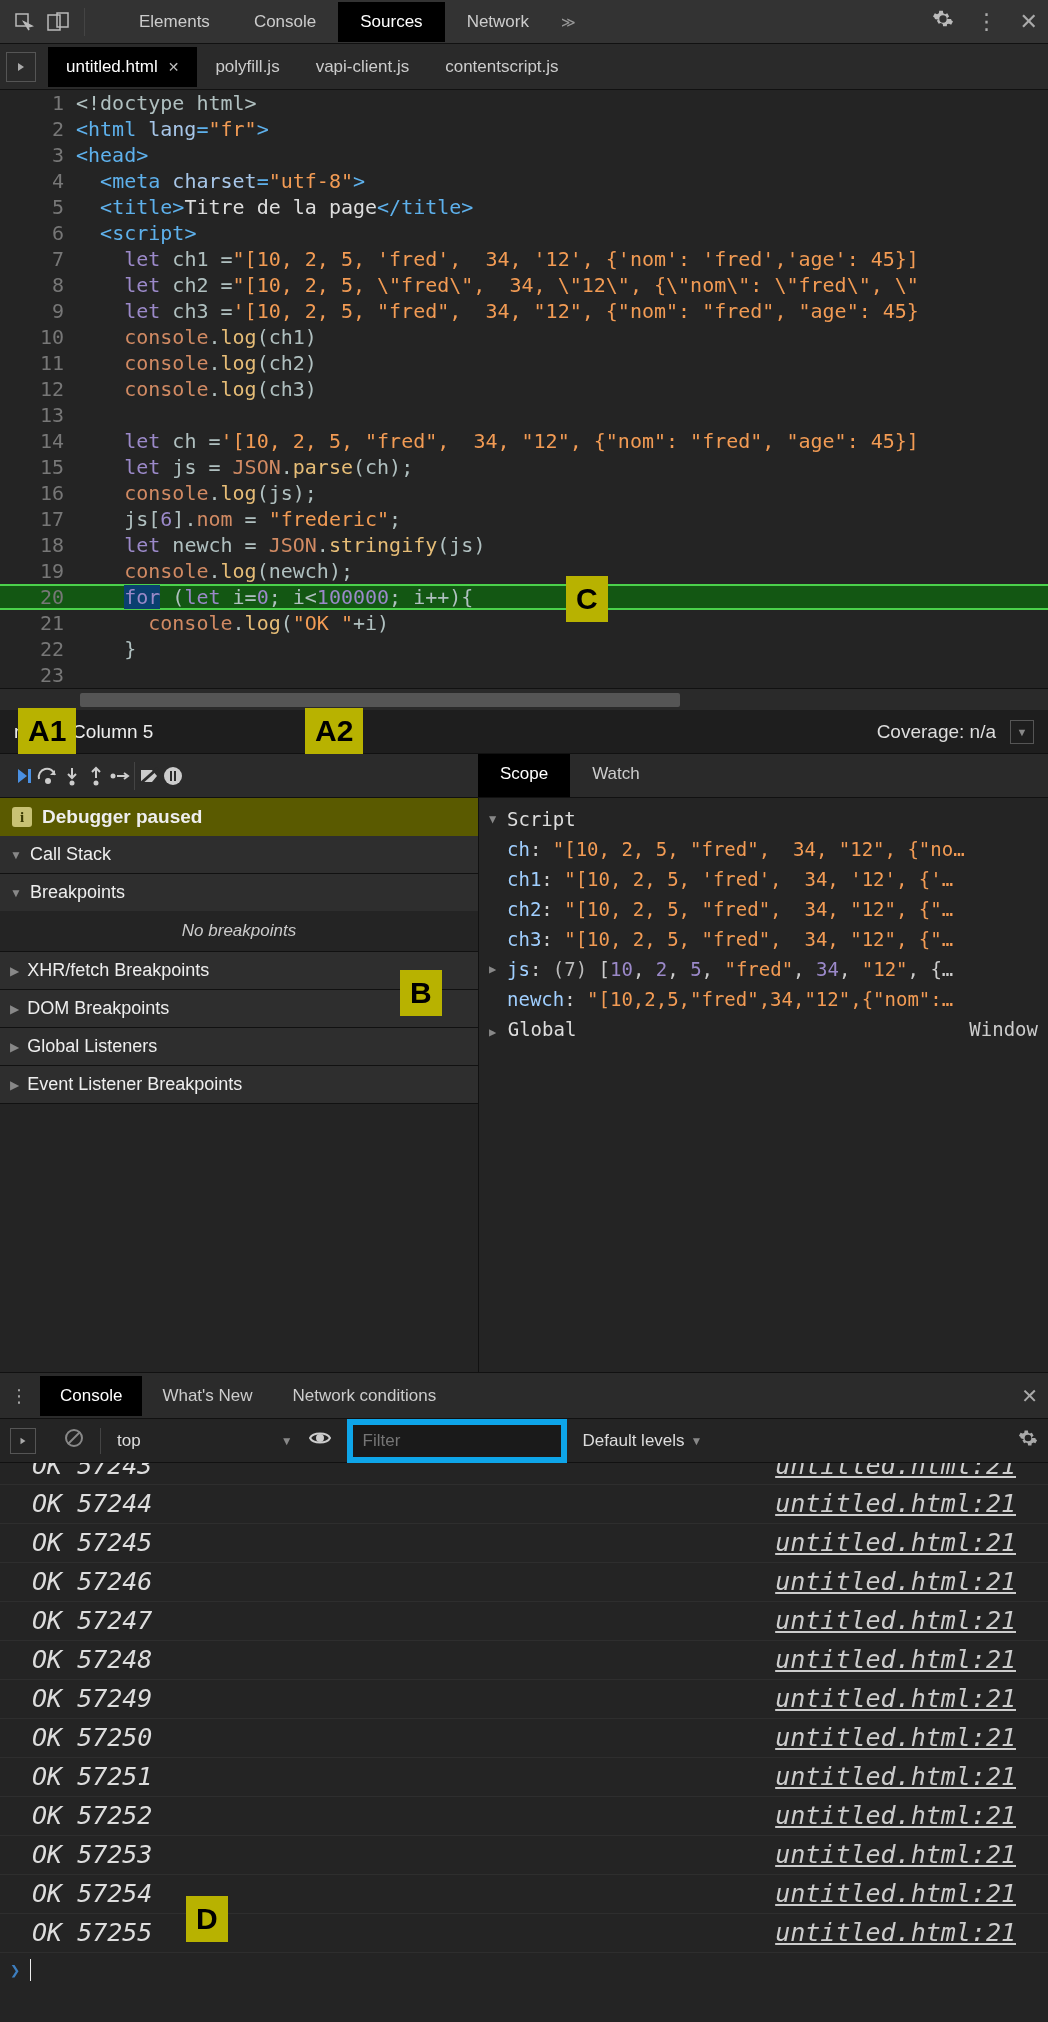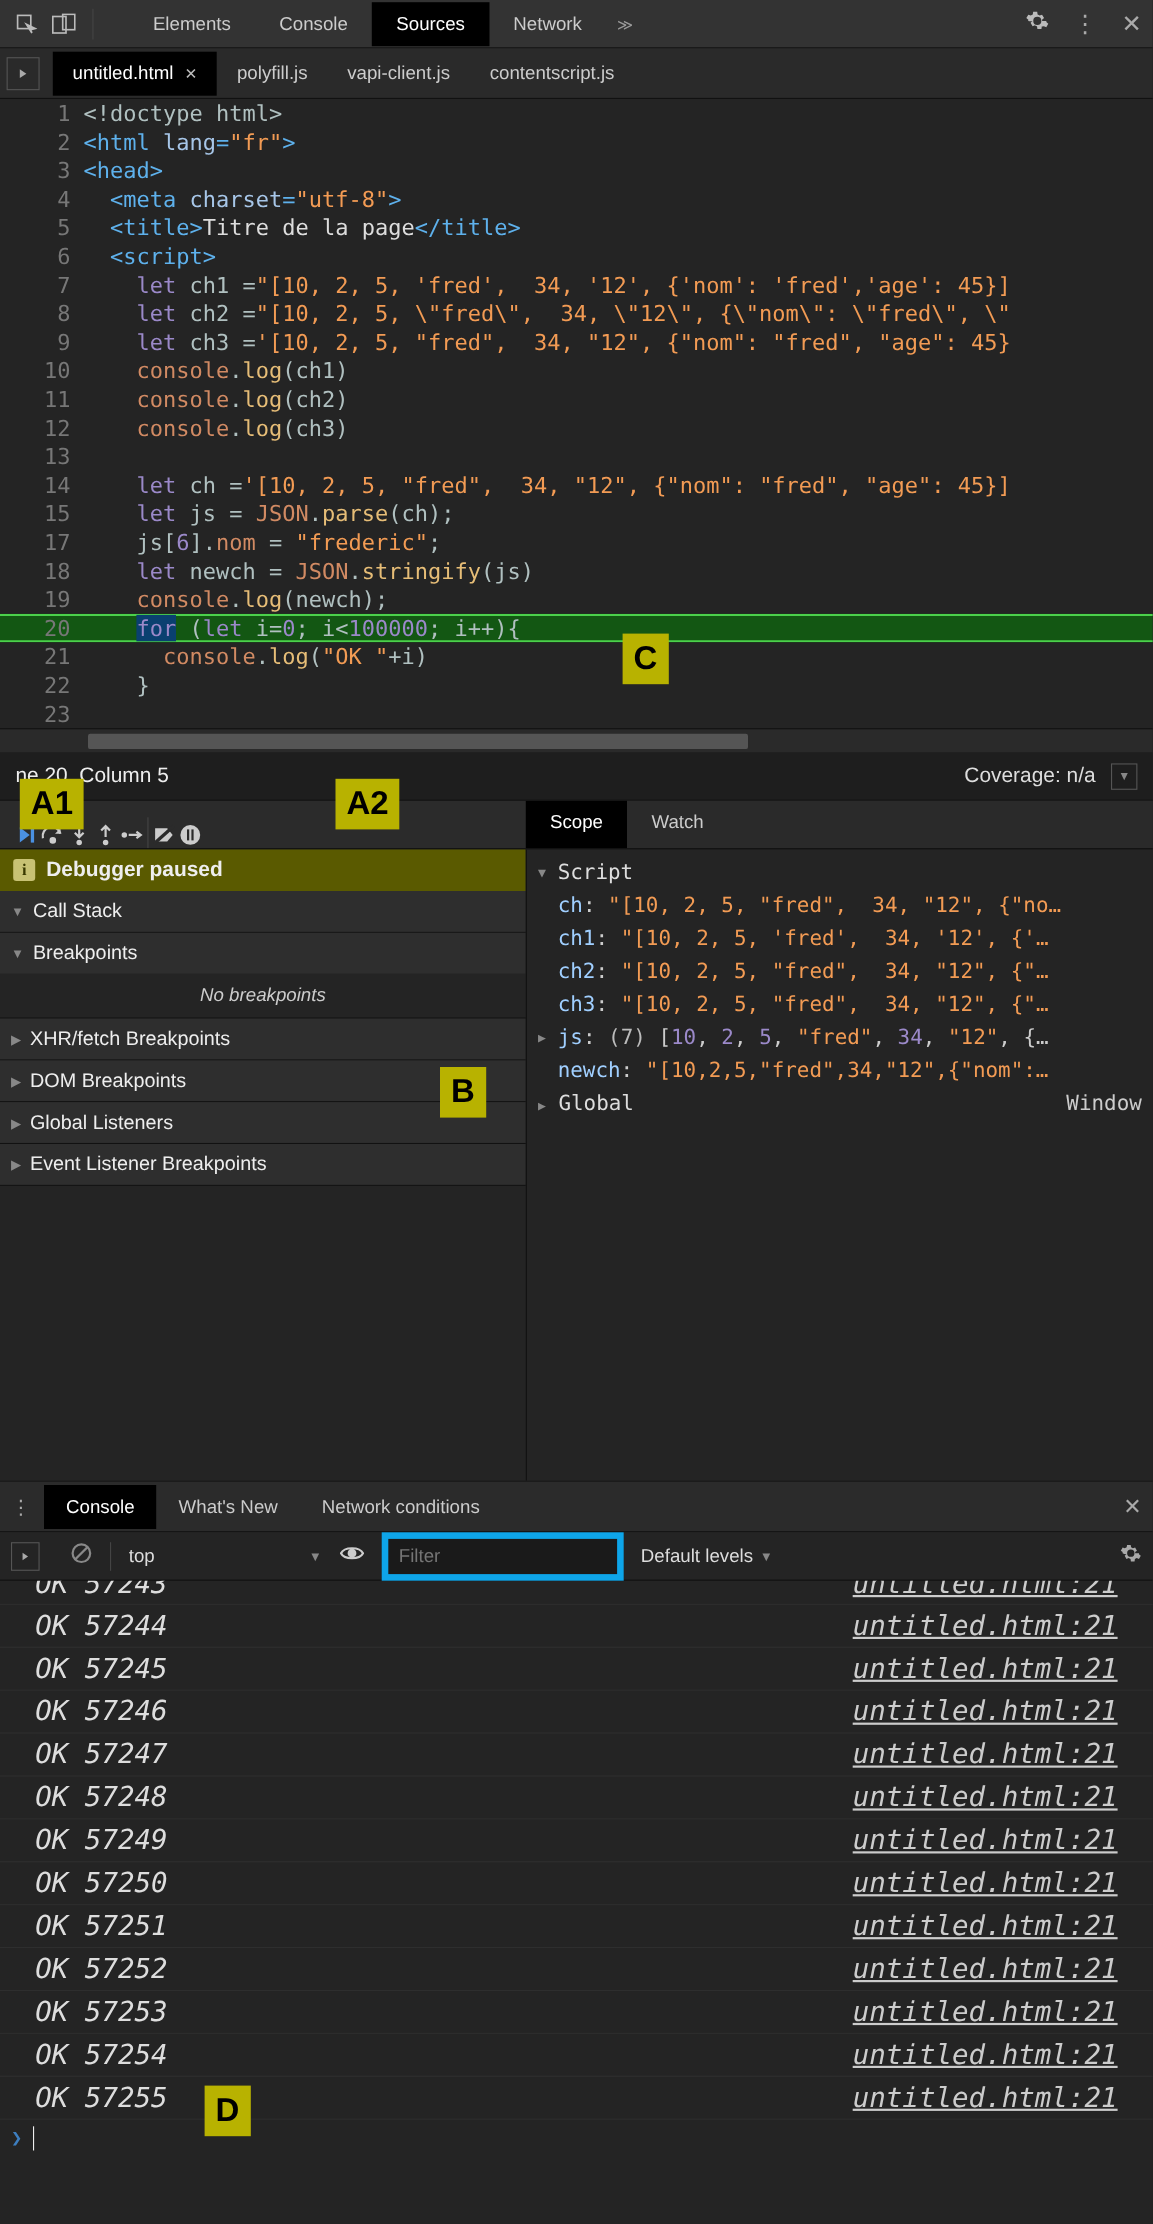--- a/index.html
+++ b/index.html
@@ -48,21 +48,21 @@
   .t-white{color:#ddd;}
   .t-plain{color:#b0c0c0;}
   .hscroll{height:22px;background:#2a2a2a;border-top:1px solid #111;position:relative;}
   .hscroll-thumb{position:absolute;left:80px;top:4px;height:14px;width:600px;background:#555;border-radius:2px;}
   
   .status-row{height:44px;background:#1e1e1e;display:flex;align-items:center;padding:0 14px;border-bottom:1px solid #111;position:relative;}
   .status-row .left{flex:1;color:#eee;font-size:19px;}
   .status-row .right{color:#ddd;font-size:19px;display:flex;align-items:center;gap:14px;margin-left:15px;}
   .coverage-dd{width:24px;height:24px;border:1px solid #555;display:flex;align-items:center;justify-content:center;font-size:11px;color:#888;}
   
-  .debug-row{height:44px;background:#2b2b2b;display:flex;align-items:flex-end;padding:0 12px;border-bottom:1px solid #111;}
+  .debug-row{height:44px;background:#2b2b2b;display:flex;align-items:center;padding:0 12px;border-bottom:1px solid #111;}
   .dbg-icon{width:24px;height:24px;color:#ccc;display:flex;align-items:center;justify-content:center;}
   .dbg-icon.resume{color:#4a90e2;font-size:18px;}
   .dbg-sep{width:1px;height:28px;background:#444;margin:0 2px;}
   
   .debug-area{display:flex;height:575px;border-bottom:1px solid #111;}
   .debug-left{width:478px;background:#242424;display:flex;flex-direction:column;}
   .debug-right{flex:1;background:#242424;display:flex;flex-direction:column;border-left:1px solid #111;}
   .warn-bar{background:#5a5a00;color:#eee;padding:8px 12px;display:flex;align-items:center;gap:10px;font-size:19px;font-weight:600;}
   .warn-bar .info{width:20px;height:20px;border-radius:3px;background:#c8c274;color:#393900;display:flex;align-items:center;justify-content:center;font-weight:900;font-family:serif;font-size:15px;}
   .sect{border-bottom:1px solid #111;}
@@ -223,20 +223,24 @@
     </div>
     <div class="editor-line">
       <div class="gutter">14</div>
       <div class="code"><span>    </span><span class="t-decl">let</span><span class="t-plain"> ch =</span><span class="t-str">'[10, 2, 5, "fred",  34, "12", {"nom": "fred", "age": 45}]</span></div>
     </div>
     <div class="editor-line">
       <div class="gutter">15</div>
       <div class="code"><span>    </span><span class="t-decl">let</span><span class="t-plain"> js = </span><span class="t-id">JSON</span><span class="t-plain">.</span><span class="t-prop">parse</span><span class="t-plain">(ch);</span></div>
     </div>
     <div class="editor-line">
+      <div class="gutter">16</div>
+      <div class="code"><span>    </span><span class="t-id">console</span><span class="t-plain">.</span><span class="t-prop">log</span><span class="t-plain">(js);</span></div>
+    </div>
+    <div class="editor-line">
       <div class="gutter">17</div>
       <div class="code"><span>    </span><span class="t-plain">js[</span><span class="t-num">6</span><span class="t-plain">].</span><span class="t-id">nom</span><span class="t-plain"> = </span><span class="t-str">"frederic"</span><span class="t-plain">;</span></div>
     </div>
     <div class="editor-line">
       <div class="gutter">18</div>
       <div class="code"><span>    </span><span class="t-decl">let</span><span class="t-plain"> newch = </span><span class="t-id">JSON</span><span class="t-plain">.</span><span class="t-prop">stringify</span><span class="t-plain">(js)</span></div>
     </div>
     <div class="editor-line">
       <div class="gutter">19</div>
       <div class="code"><span>    </span><span class="t-id">console</span><span class="t-plain">.</span><span class="t-prop">log</span><span class="t-plain">(newch);</span></div>

